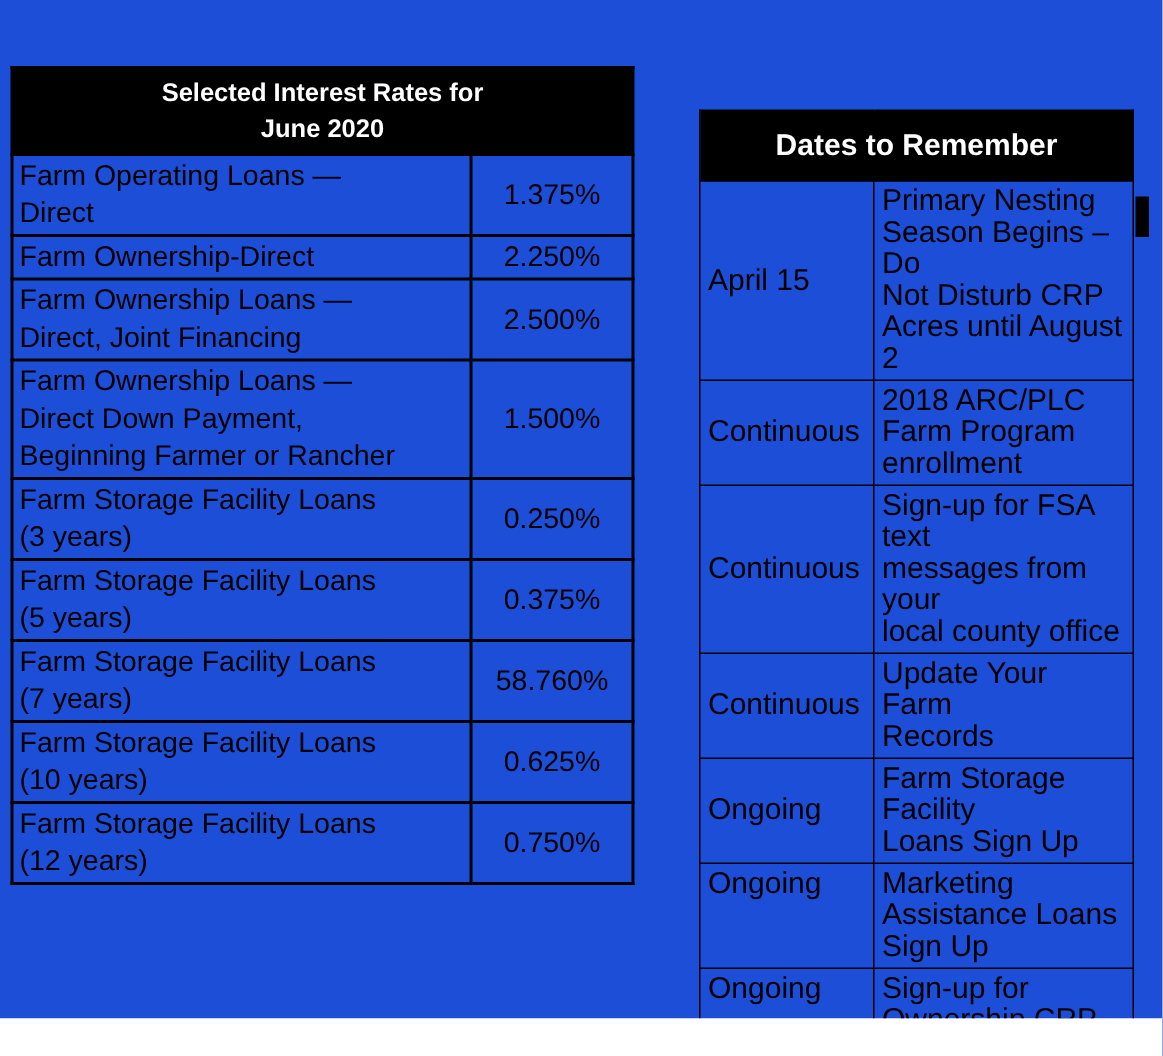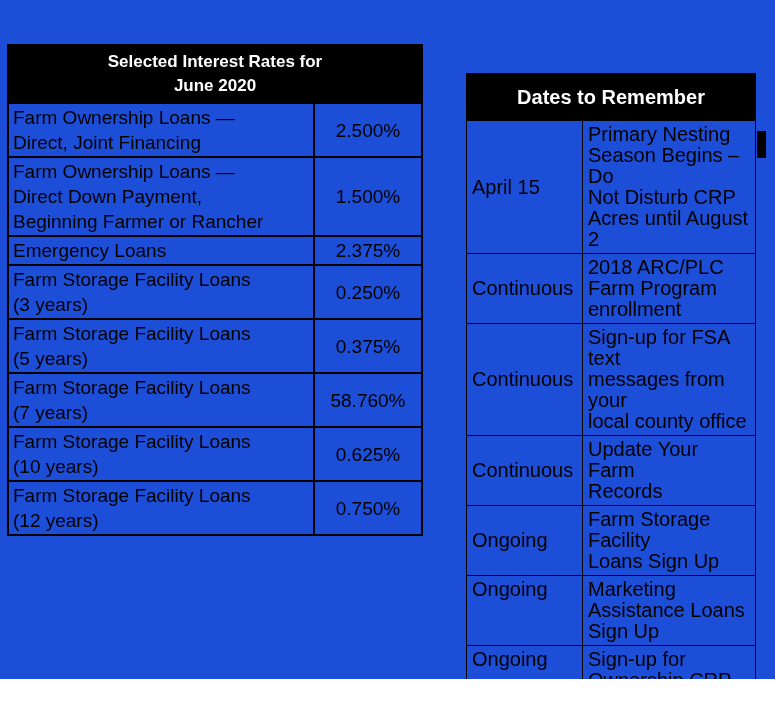--- a/index.html
+++ b/index.html
@@ -71,33 +71,38 @@
     <thead>
       <tr>
         <th colspan="2">
           <div>Selected Interest Rates for</div>
           <div>June 2020</div>
         </th>
       </tr>
     </thead>
     <tbody>
       <tr>
+        <td class="lbl al-left">Farm Operating Loans —
+Direct</td>
+        <td class="rate">1.375%</td>
+      </tr>
+      <tr>
+        <td class="lbl al-left">Farm Ownership-Direct</td>
+        <td class="rate">2.250%</td>
+      </tr>
+      <tr>
         <td class="lbl al-left">Farm Ownership Loans —
 Direct, Joint Financing</td>
         <td class="rate">2.500%</td>
       </tr>
       <tr>
         <td class="lbl al-left">Farm Ownership Loans —
 Direct Down Payment,
 Beginning Farmer or Rancher</td>
         <td class="rate">1.500%</td>
-      </tr>
-      <tr>
-        <td class="lbl al-left">Emergency Loans</td>
-        <td class="rate">2.375%</td>
       </tr>
       <tr>
         <td class="lbl al-center">Farm Storage Facility Loans
 (3 years)</td>
         <td class="rate">0.250%</td>
       </tr>
       <tr>
         <td class="lbl al-center">Farm Storage Facility Loans
 (5 years)</td>
         <td class="rate">0.375%</td>

